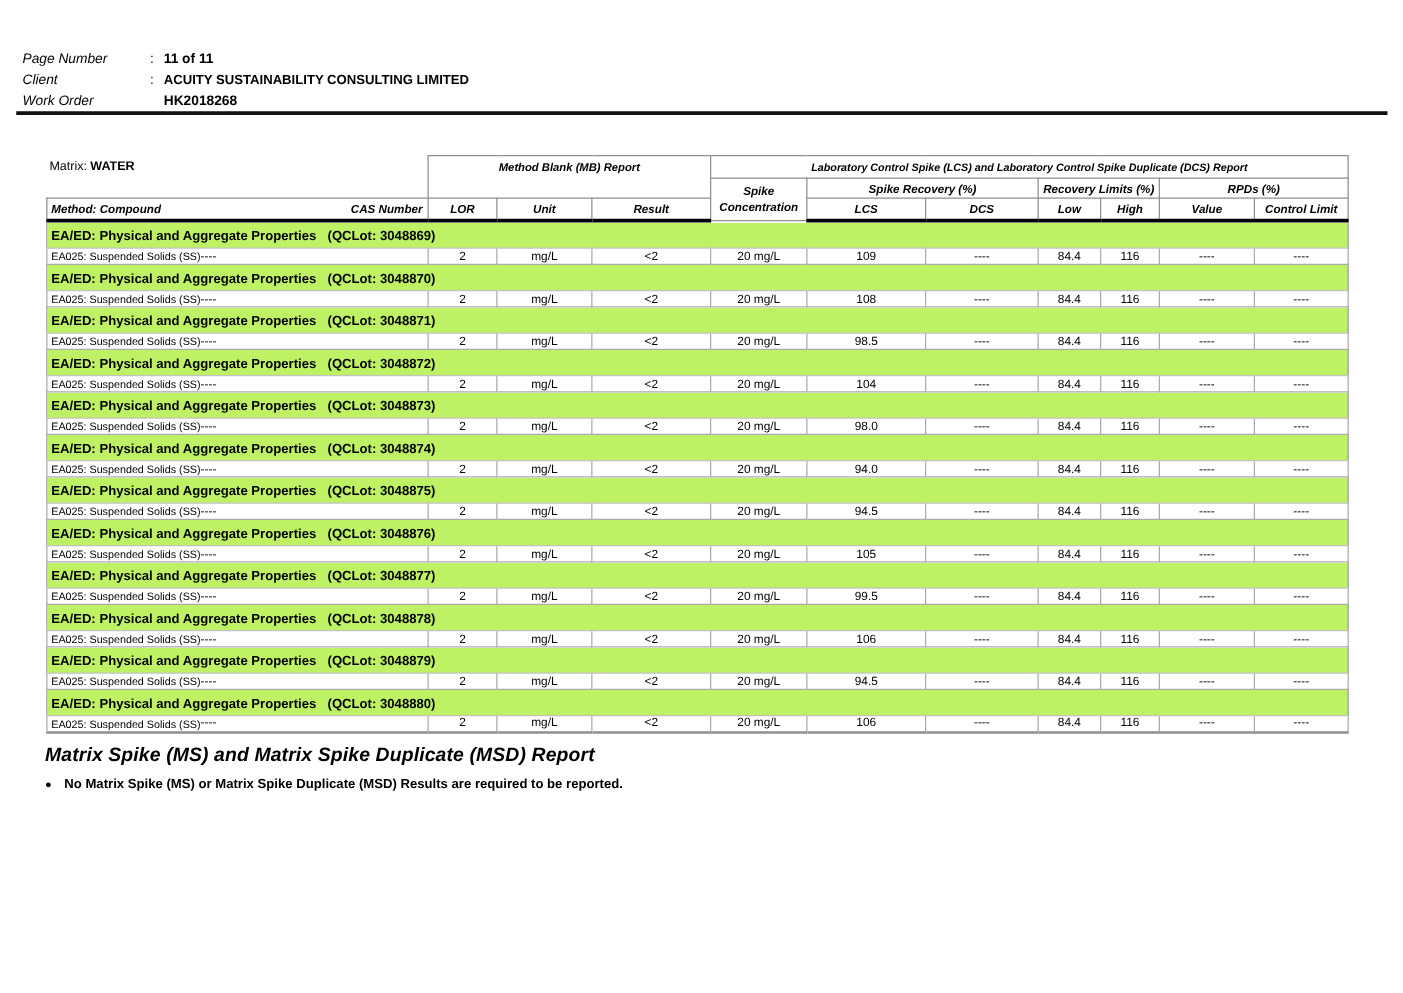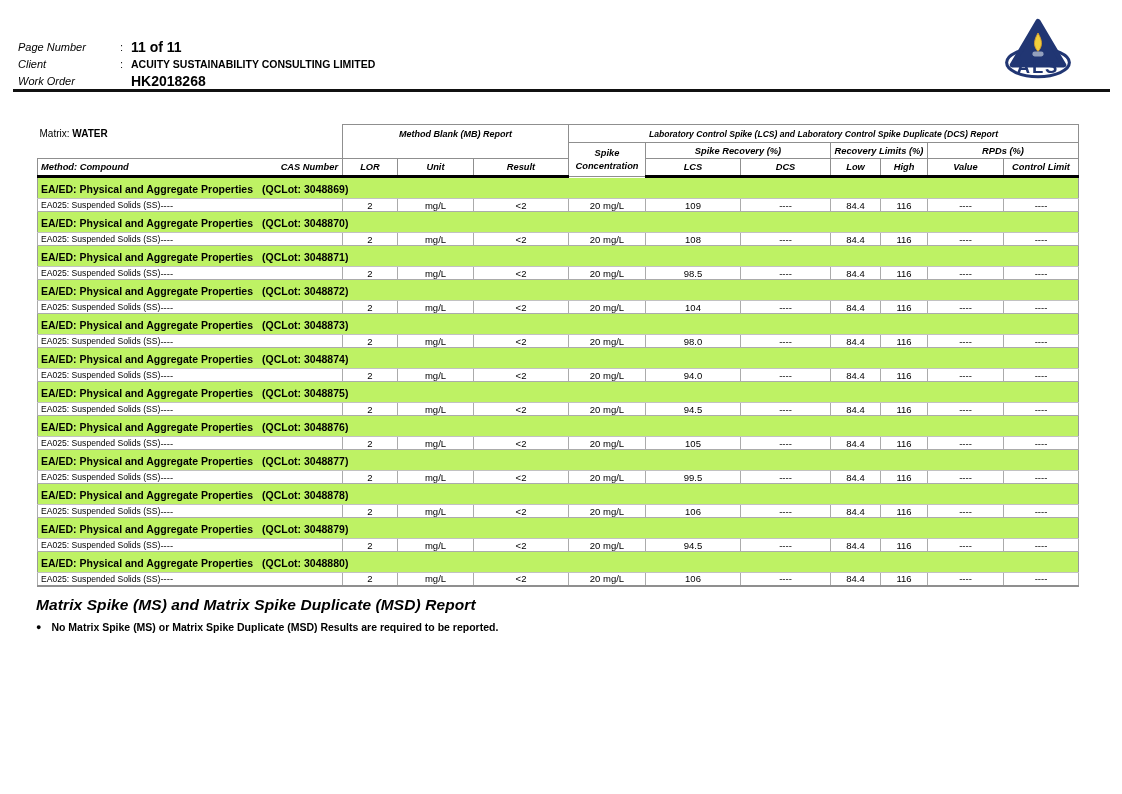--- a/index.html
+++ b/index.html
@@ -11,21 +11,21 @@
     height: 684px;
     background: #fff;
     overflow: hidden;
   }
 
   
   .hdr-fields { position: absolute; left: 18px; top: 38px; }
   .hdr-row { display: flex; height: 17px; align-items: center; }
   .hdr-label { width: 102px; font-style: italic; font-size: 11px; }
   .hdr-colon { width: 11px; font-size: 11px; color: #222; }
-  .hdr-value { font-weight: bold; font-size: 14px; }
+  .hdr-value { font-weight: bold; font-size: 11px; }
   .hdr-row.client .hdr-value { font-size: 10.5px; }
 
   .logo-box { position: absolute; left: 998px; top: 10px; width: 80px; height: 78px; }
 
   .rule-thick {
     position: absolute; left: 13px; width: 1097px; height: 3px; background: #111;
   }
   #rule-top { top: 89px; }
   #rule-bottom { top: 770px; }
 
@@ -126,29 +126,20 @@
       <span class="hdr-colon">:</span>
       <span class="hdr-value">ACUITY SUSTAINABILITY CONSULTING LIMITED</span>
     </div>
     <div class="hdr-row">
       <span class="hdr-label">Work Order</span>
       <span class="hdr-colon"></span>
       <span class="hdr-value">HK2018268</span>
     </div>
   </div>
 
-  <div class="logo-box">
-    <svg viewBox="0 0 130 100" width="80" height="78">
-      <ellipse cx="65" cy="72" rx="51" ry="23" fill="#ffffff" stroke="#213673" stroke-width="5"></ellipse>
-      <path d="M65 5 L107 76 L23 76 Z" fill="#213673" stroke="#213673" stroke-width="8" stroke-linejoin="round"></path>
-      <path d="M65 24 C59 35 56 44 65 54 C74 44 71 35 65 24 Z" fill="#f2cf3c" stroke="#d89e2c" stroke-width="1.5"></path>
-      <rect x="56" y="54" width="18" height="8" rx="3.5" fill="#93a0bd"></rect>
-      <text x="65" y="89" text-anchor="middle" font-family="Liberation Sans, sans-serif" font-size="30" font-weight="bold" letter-spacing="3" fill="#213673">ALS</text>
-    </svg>
-  </div>
 
   <div id="rule-top" class="rule-thick"></div>
 
 
   <div id="qc-table-wrap">
     <table class="qc">
       <colgroup>
         <col style="width:305px">
           <col style="width:55px">
           <col style="width:76px">

